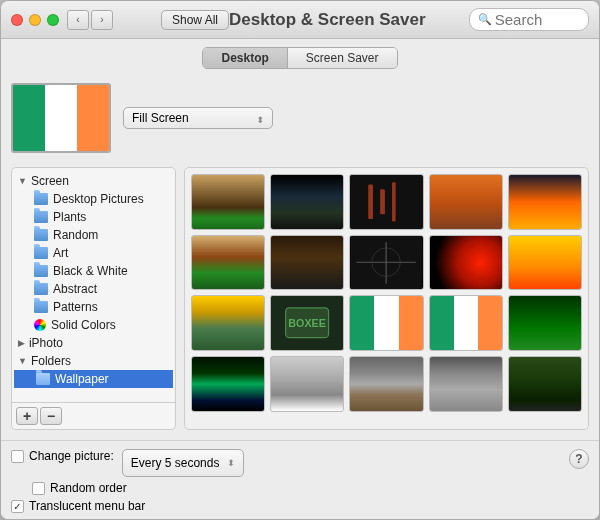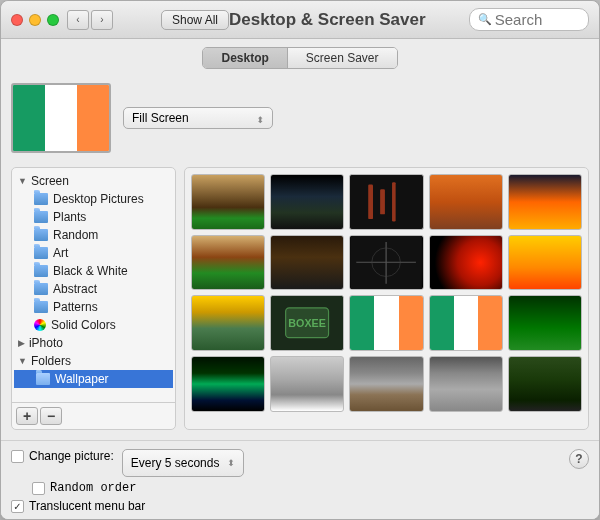--- a/index.html
+++ b/index.html
@@ -355,21 +355,20 @@
       display: flex; align-items: center; justify-content: center;
       font-size: 12px; font-weight: bold; color: #555;
       cursor: pointer;
       float: right;
     }
     .bottom-row-2 {
       display: flex;
       align-items: center;
       gap: 8px;
       margin-bottom: 4px;
-      font-family: Liberation Mono, monospace;
     }
     .bottom-row-3 {
       display: flex;
       align-items: center;
       gap: 5px;
       justify-content: space-between;
     }
     .select-arrow { font-size: 9px; color: #888; margin-left: 4px; }
     
     ::-webkit-scrollbar { width: 8px; }

